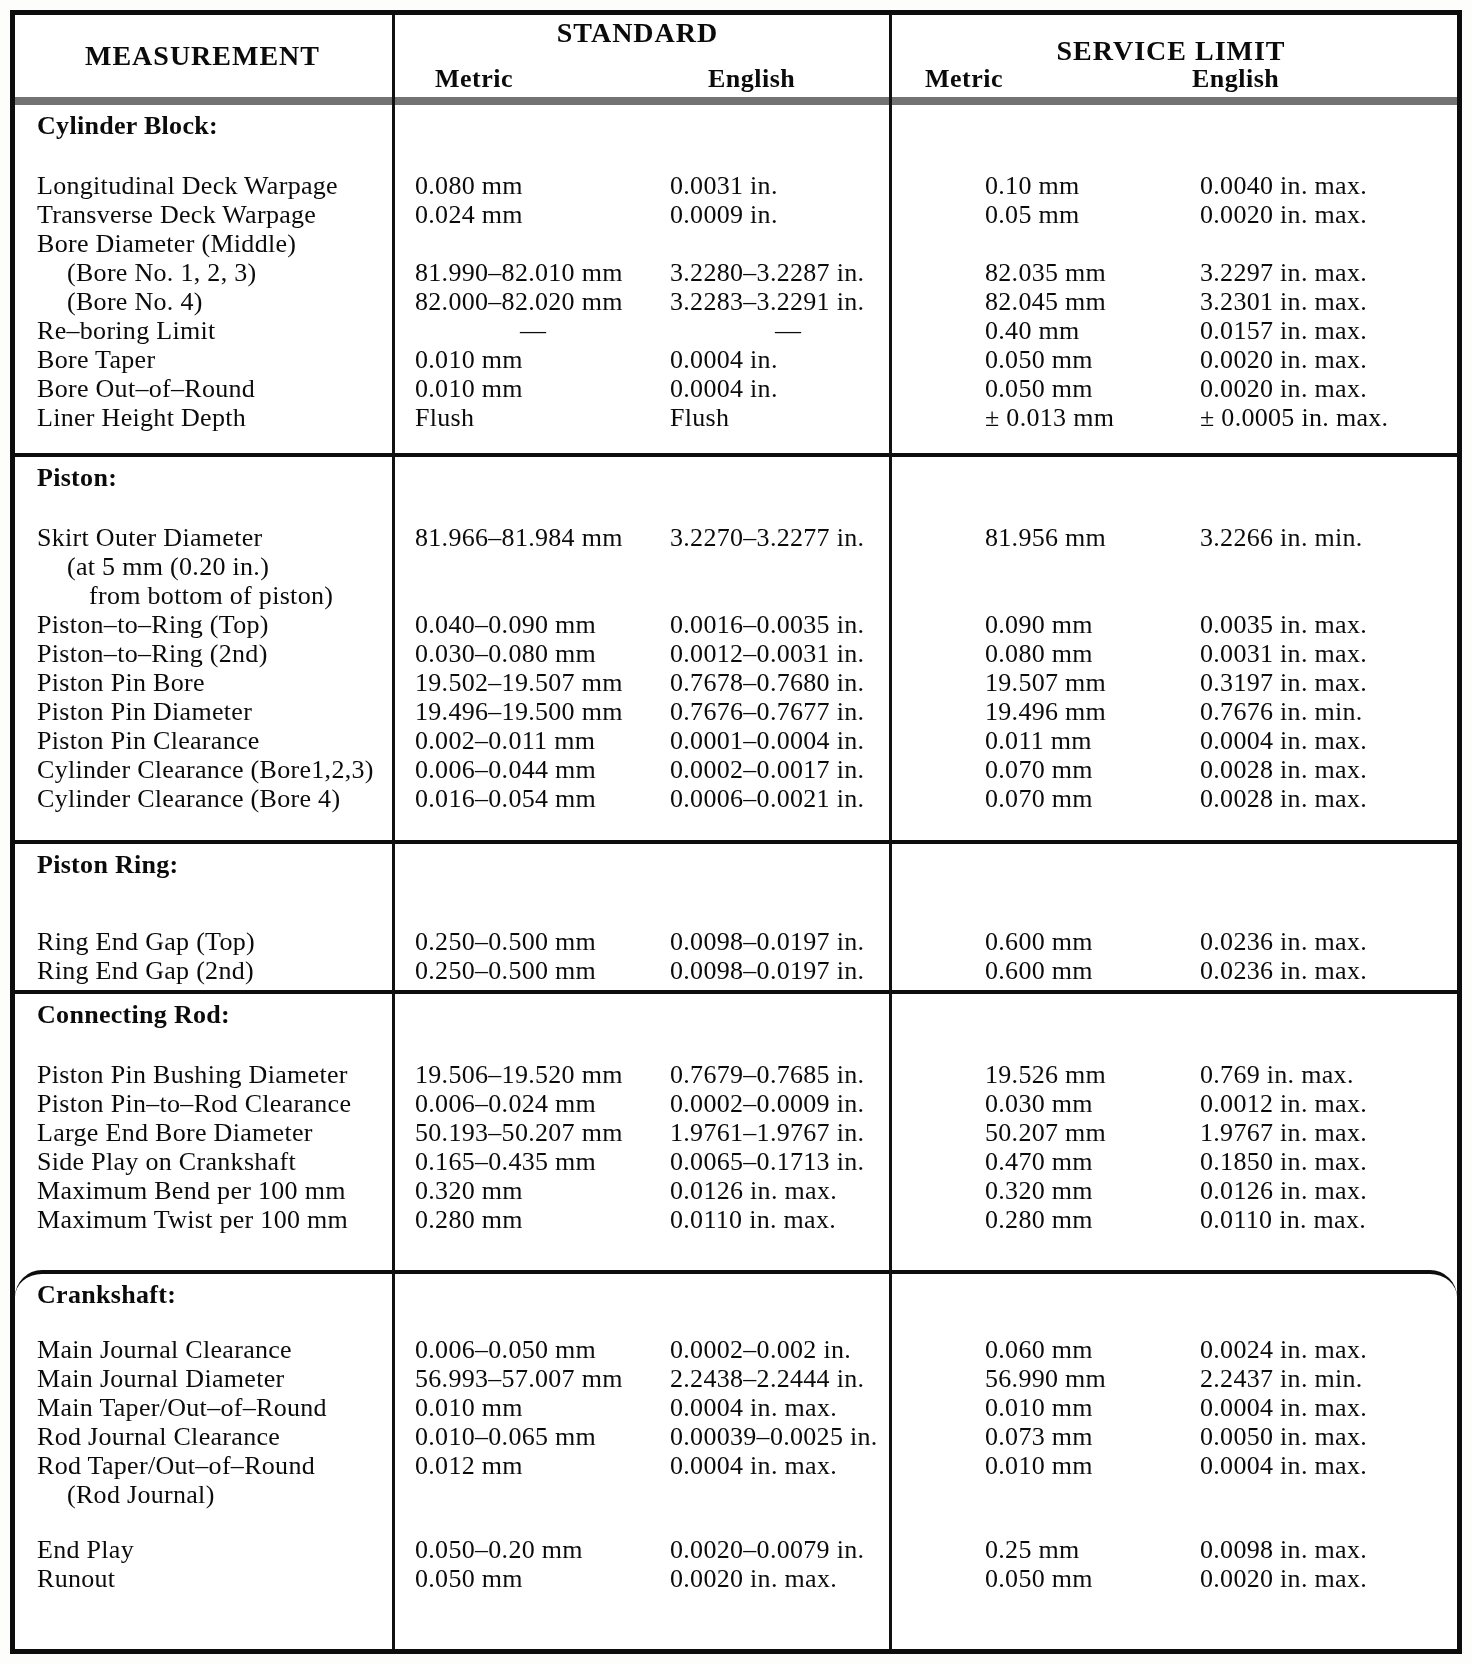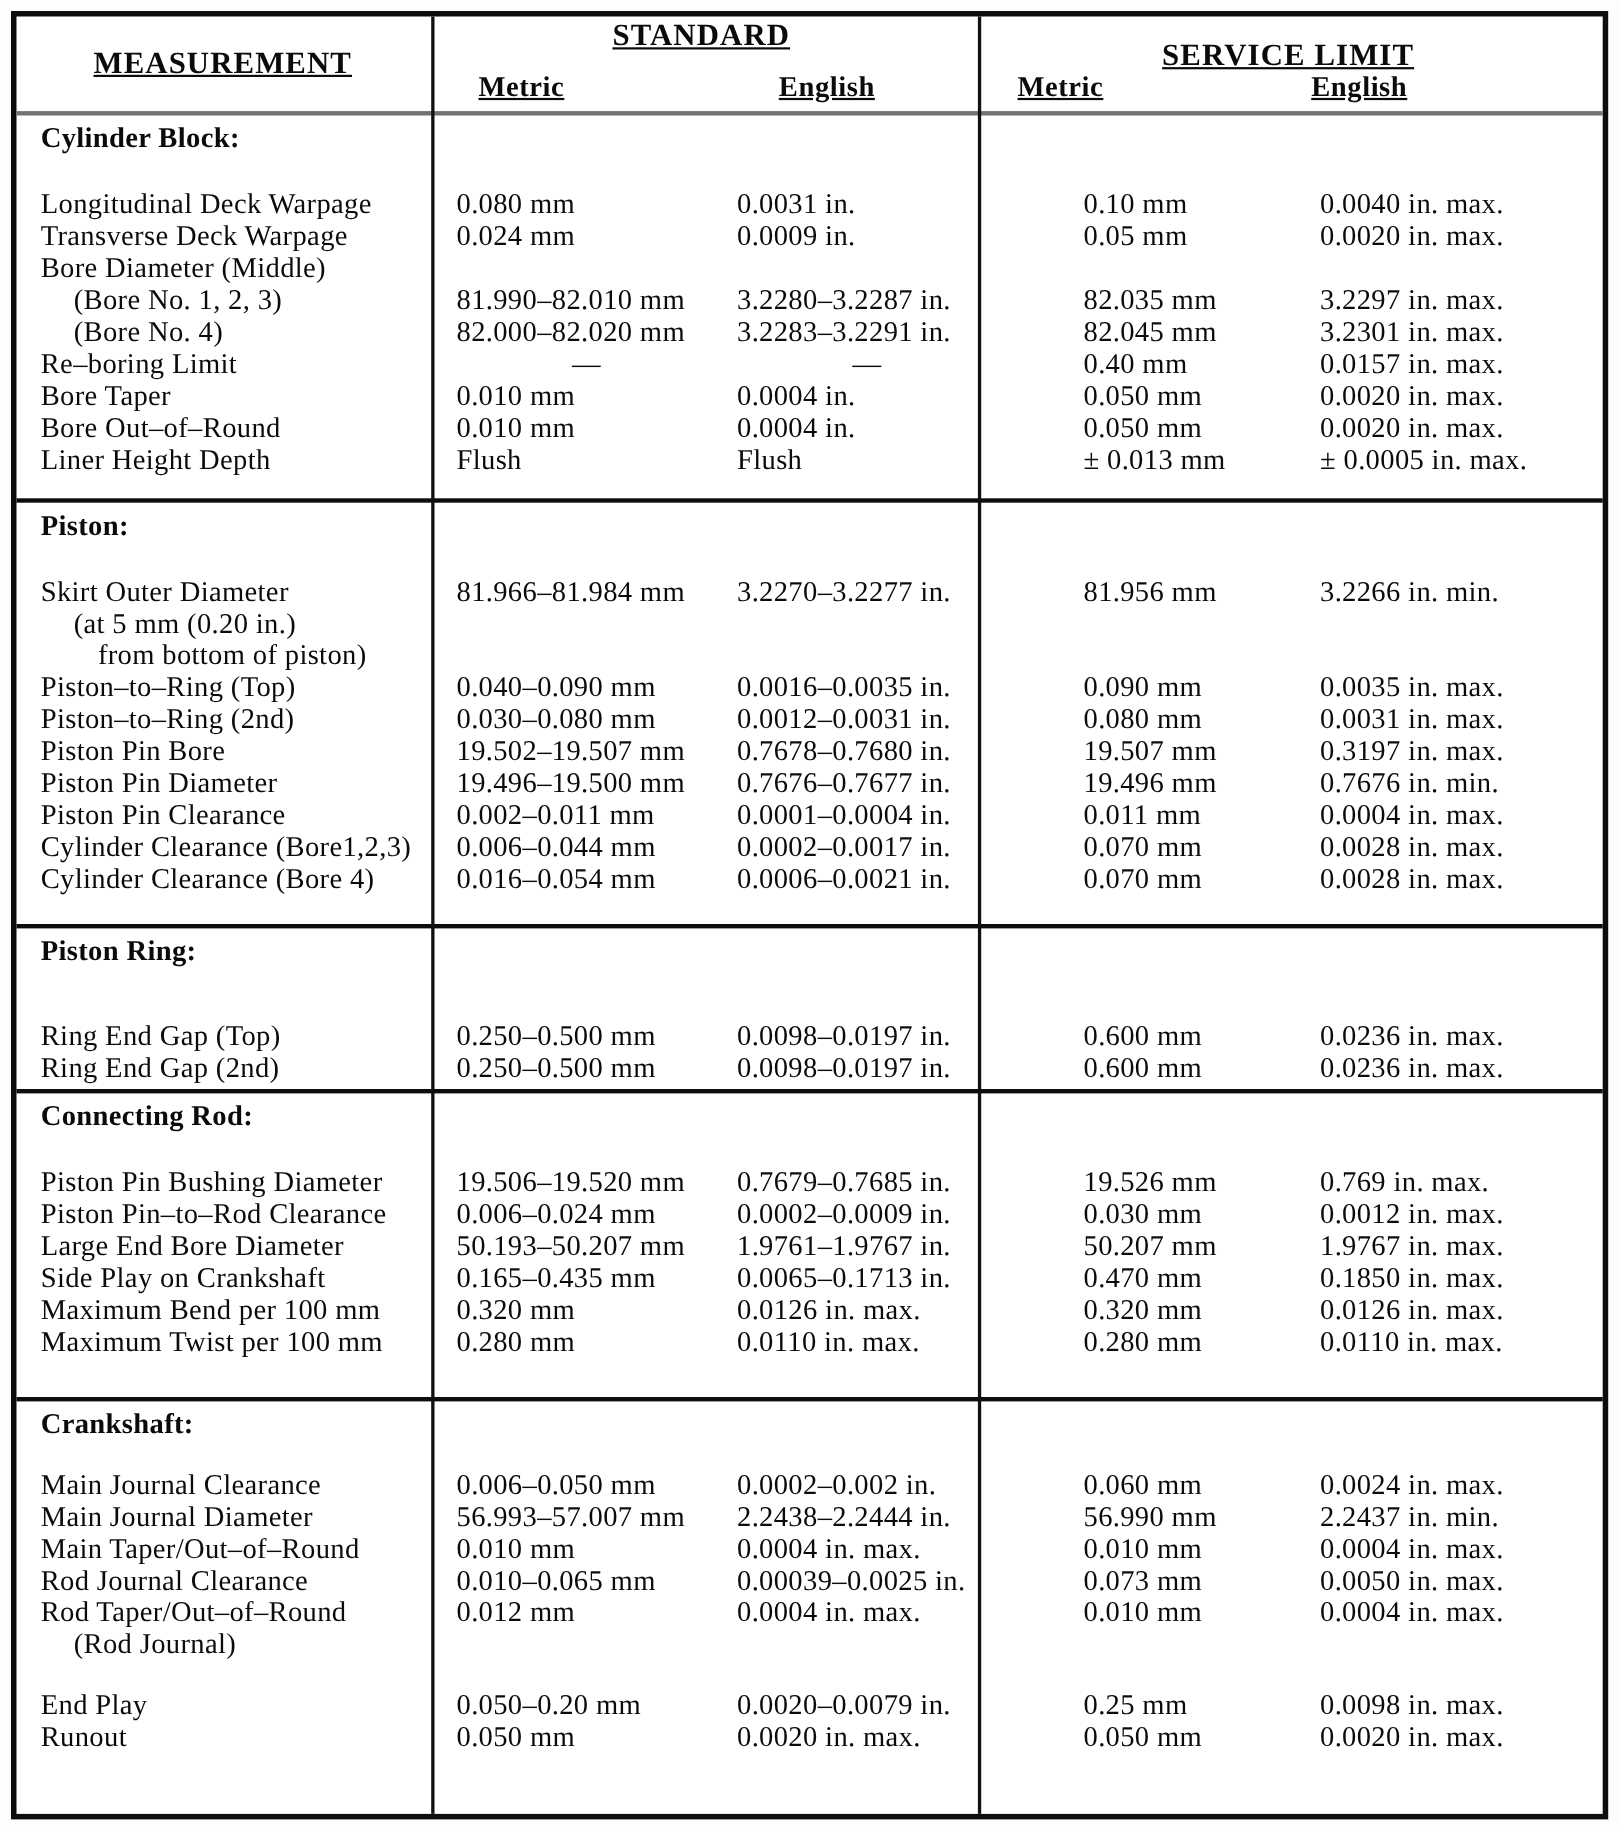--- a/index.html
+++ b/index.html
@@ -20,26 +20,25 @@
     display:flex;flex-direction:column;
   }
   
   .vline{position:absolute;top:0;bottom:0;width:3px;background:#111;}
   .vline-1{left:377px;}
   .vline-2{left:874px;}
 
   
   .thead{
     height:90px;box-sizing:border-box;
-    border-bottom:4px solid #737373;
+    border-bottom:8px solid #737373;
     display:grid;
     grid-template-columns:375px 280px 215px 285px 1fr;
     grid-template-rows:48px 1fr;
     font-weight:bold;
-    text-decoration:underline;
   }
   .h-measurement{
     grid-column:1;grid-row:1/3;
     display:flex;align-items:center;justify-content:center;
     font-size:28px;letter-spacing:1px;
   }
   .h-group{font-size:28px;letter-spacing:1px;text-align:center;padding-top:2px;}
   .h-standard{grid-column:2/4;grid-row:1;}
   .h-service{grid-column:4/6;grid-row:1;padding-top:20px;}
   .h-sub{font-size:26px;letter-spacing:.5px;padding-top:1px;}
@@ -49,21 +48,21 @@
   .h-svc-english{grid-column:5;grid-row:2;padding-left:22px;}
 
   
   .tbody{flex:1;display:flex;flex-direction:column;}
   .section{box-sizing:border-box;padding-top:6px;overflow:hidden;}
   .section + .section{border-top:4px solid #0d0d0d;}
   .section:nth-child(1){height:348px;}
   .section:nth-child(2){height:387px;}
   .section:nth-child(3){height:150px;}
   .section:nth-child(4){height:280px;}
-  .section:nth-child(5){flex:1;}
+  .section:nth-child(5){flex:1;border-radius:27px;}
 
   .row{
     display:grid;
     grid-template-columns:375px 280px 215px 285px 1fr;
     height:29px;line-height:29px;
     font-size:26px;letter-spacing:.3px;
   }
   .row.title .c1{font-weight:bold;}
   .spacer{height:31px;}
   .section:nth-child(3) .spacer{height:48px;}

